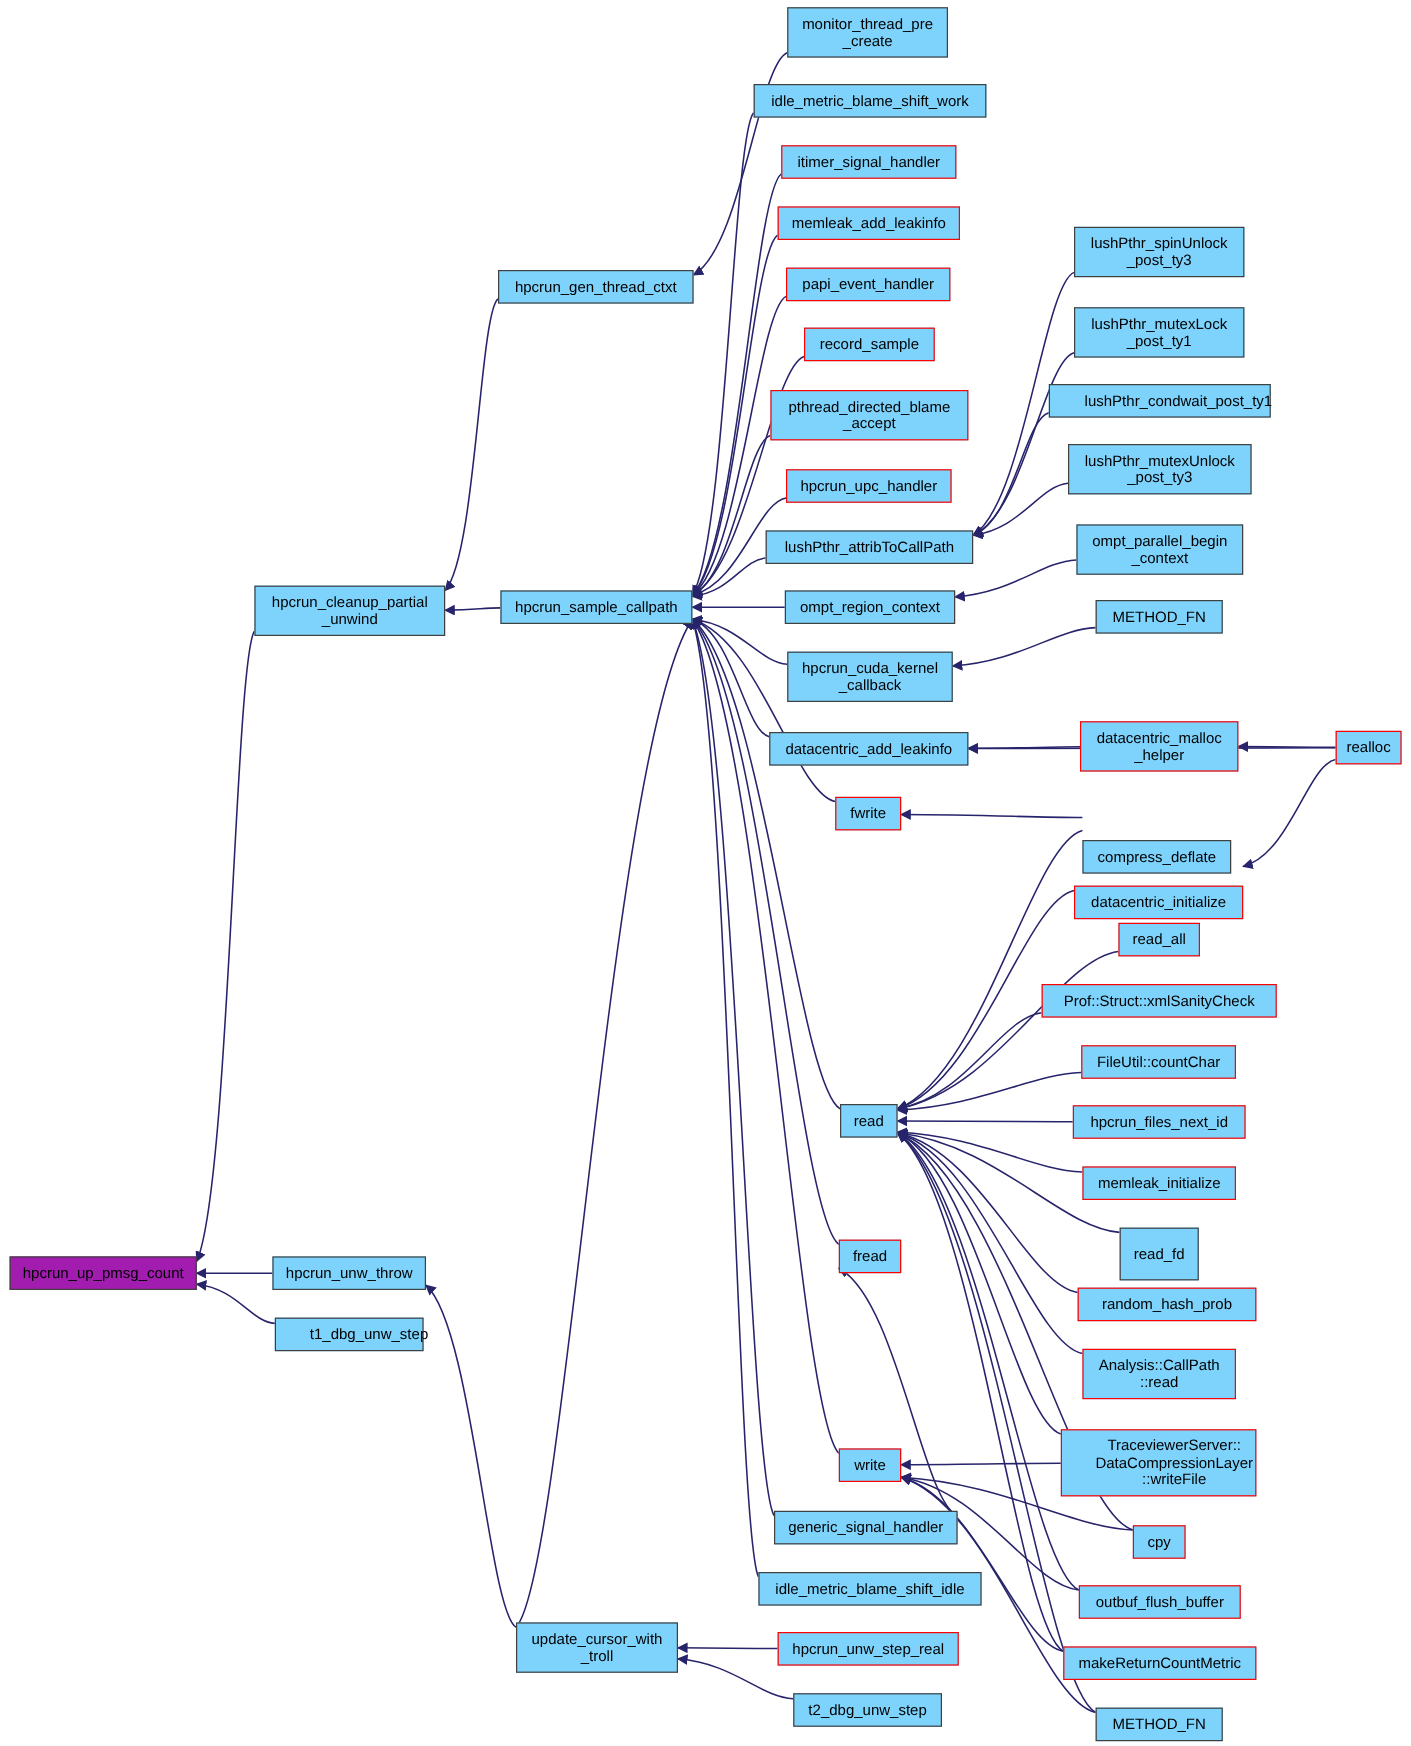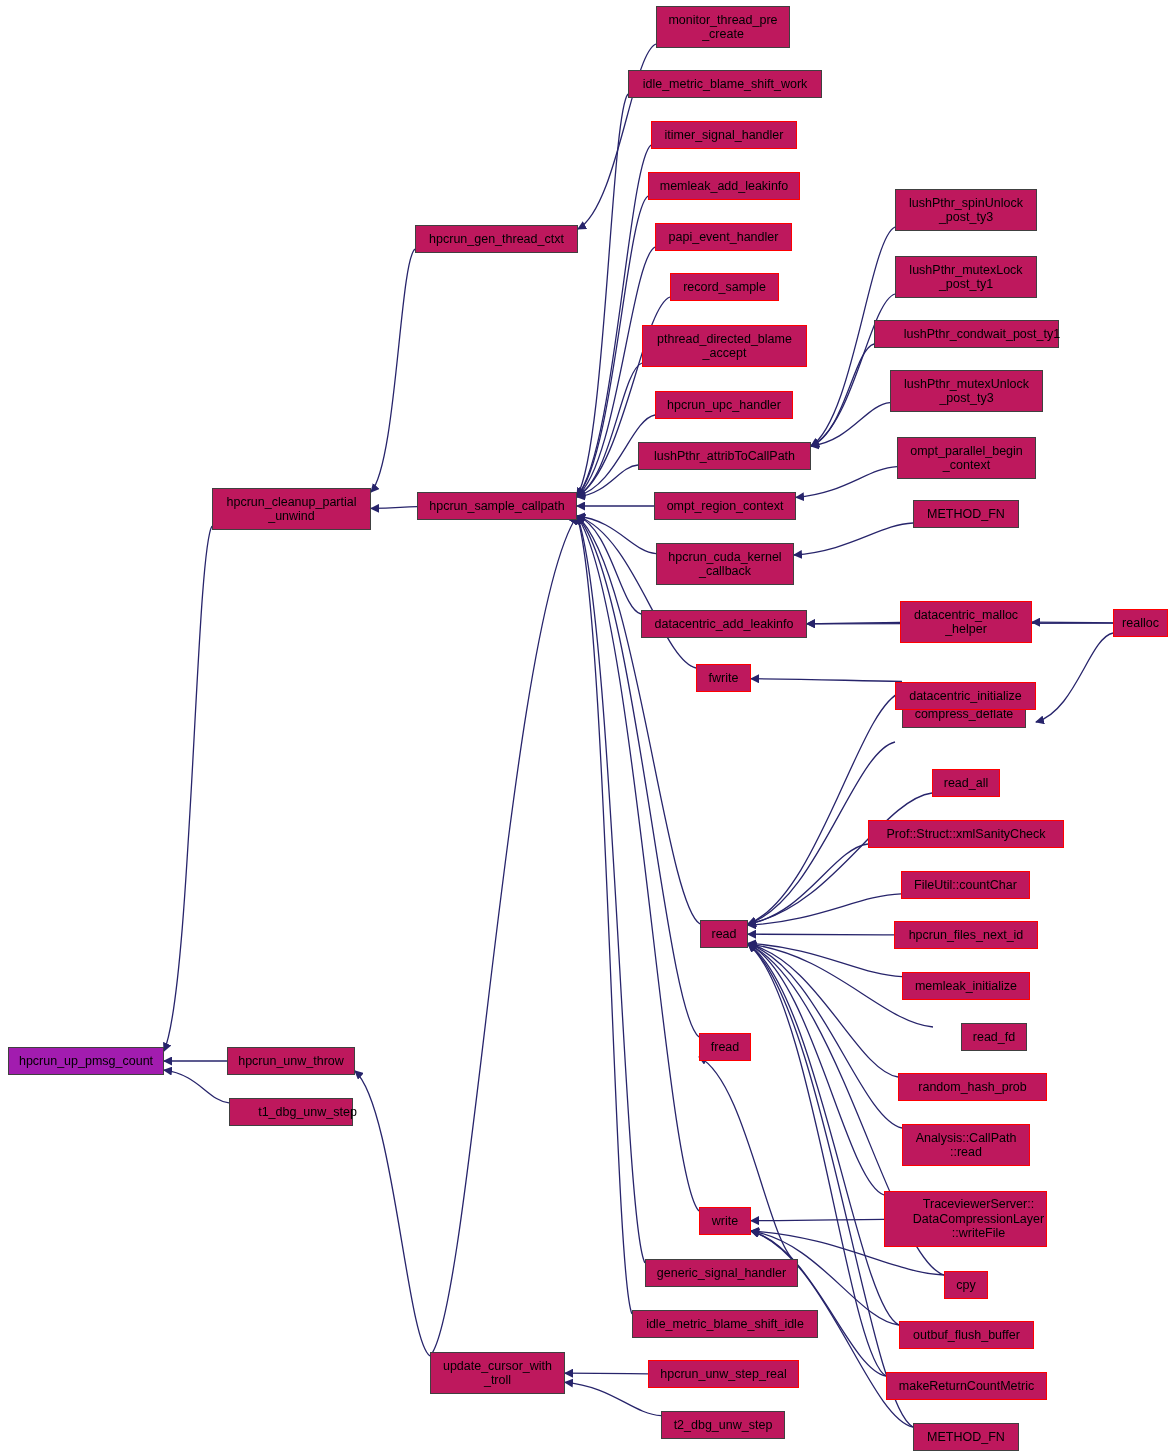--- a/index.html
+++ b/index.html
@@ -16,21 +16,21 @@
   .node{
     position:absolute;
     box-sizing:border-box;
     display:flex;
     align-items:center;
     justify-content:center;
     text-align:center;
     font-size:12.5px;
     line-height:14.5px;
     color:#000000;
-    background:#be185d;
+    background:#7dd3fc;
     border:1px solid #404040;
     white-space:pre-line;
     letter-spacing:0px;
   }
   .node.red{border:1px solid #ff0000;}
   .node.current{background:#a21caf;border:1px solid #404040;}
 </style>
 </head>
 <body>
 
@@ -143,27 +143,27 @@
       <div class="node" style="left: 874px; top: 320px; width: 185px; height: 28px; padding-left: 31px;">lushPthr_condwait_post_ty1</div>
       <div class="node" style="left: 890px; top: 370px; width: 153px; height: 42px;">lushPthr_mutexUnlock
 _post_ty3</div>
       <div class="node" style="left: 897px; top: 437px; width: 139px; height: 42px;">ompt_parallel_begin
 _context</div>
       <div class="node" style="left: 913px; top: 500px; width: 106px; height: 28px;">METHOD_FN</div>
       <div class="node red" style="left: 900px; top: 601px; width: 132px; height: 42px;">datacentric_malloc
 _helper</div>
       <div class="node red" style="left: 1113px; top: 609px; width: 55px; height: 28px;">realloc</div>
       <div class="node" style="left: 902px; top: 700px; width: 124px; height: 28px;">compress_deflate</div>
-      <div class="node red" style="left: 895px; top: 682px; width: 141px; height: 28px;">datacentric_initialize</div>
+      <div class="node red" style="left: 895px; top: 738px; width: 141px; height: 28px;">datacentric_initialize</div>
       <div class="node red" style="left: 932px; top: 769px; width: 68px; height: 28px;">read_all</div>
       <div class="node red" style="left: 868px; top: 820px; width: 196px; height: 28px;">Prof::Struct::xmlSanityCheck</div>
       <div class="node red" style="left: 901px; top: 871px; width: 129px; height: 28px;">FileUtil::countChar</div>
       <div class="node red" style="left: 894px; top: 921px; width: 144px; height: 28px;">hpcrun_files_next_id</div>
       <div class="node red" style="left: 902px; top: 972px; width: 128px; height: 28px;">memleak_initialize</div>
-      <div class="node" style="left: 933px; top: 1023px; width: 66px; height: 28px; margin-left: 28px;">read_fd</div>
+      <div class="node" style="left: 933px; top: 1023px; width: 66px; height: 44px;">read_fd</div>
       <div class="node red" style="left: 898px; top: 1073px; width: 149px; height: 28px;">random_hash_prob</div>
       <div class="node red" style="left: 902px; top: 1124px; width: 128px; height: 42px;">Analysis::CallPath
 ::read</div>
       <div class="node red" style="left: 884px; top: 1191px; width: 163px; height: 56px; padding-left: 26px;">TraceviewerServer::
 DataCompressionLayer
 ::writeFile</div>
       <div class="node red" style="left: 944px; top: 1271px; width: 44px; height: 28px;">cpy</div>
       <div class="node red" style="left: 899px; top: 1321px; width: 135px; height: 28px;">outbuf_flush_buffer</div>
       <div class="node red" style="left: 886px; top: 1372px; width: 161px; height: 28px;">makeReturnCountMetric</div>
       <div class="node" style="left: 913px; top: 1423px; width: 106px; height: 28px;">METHOD_FN</div>

